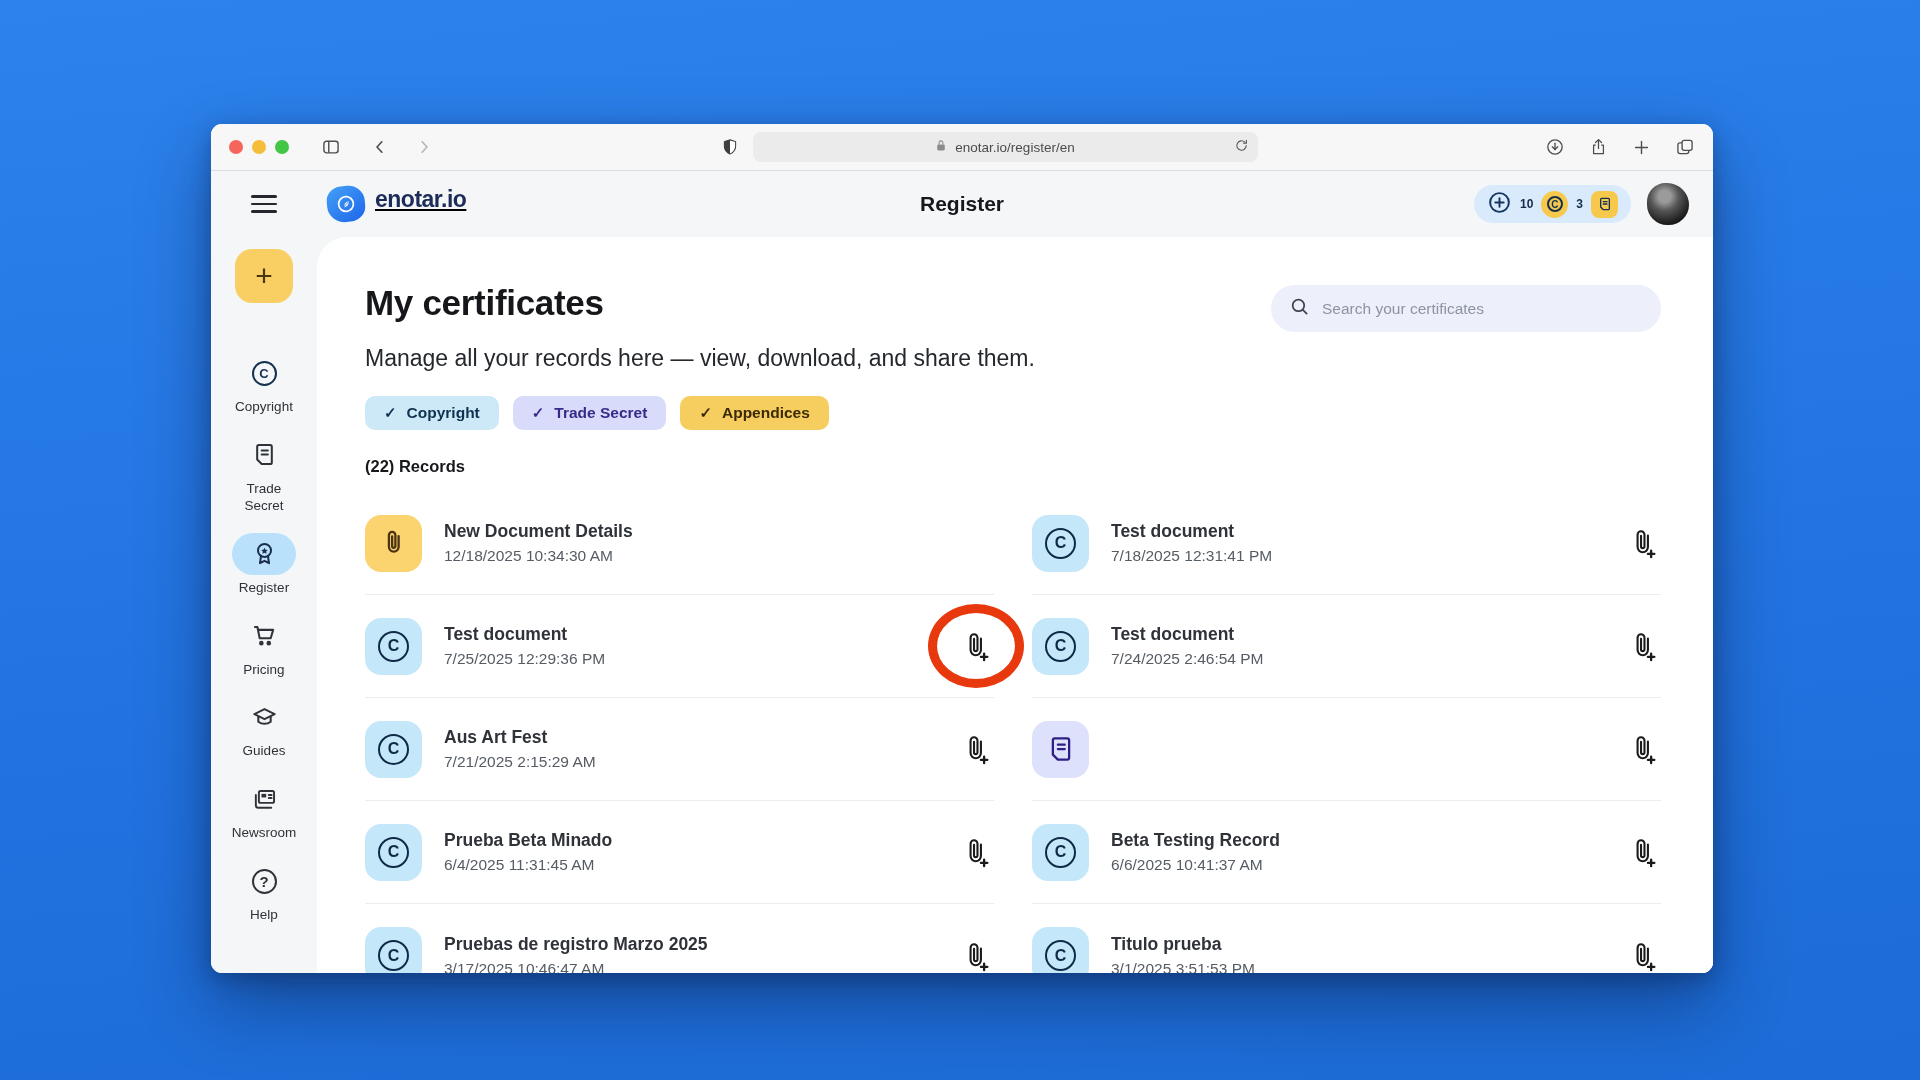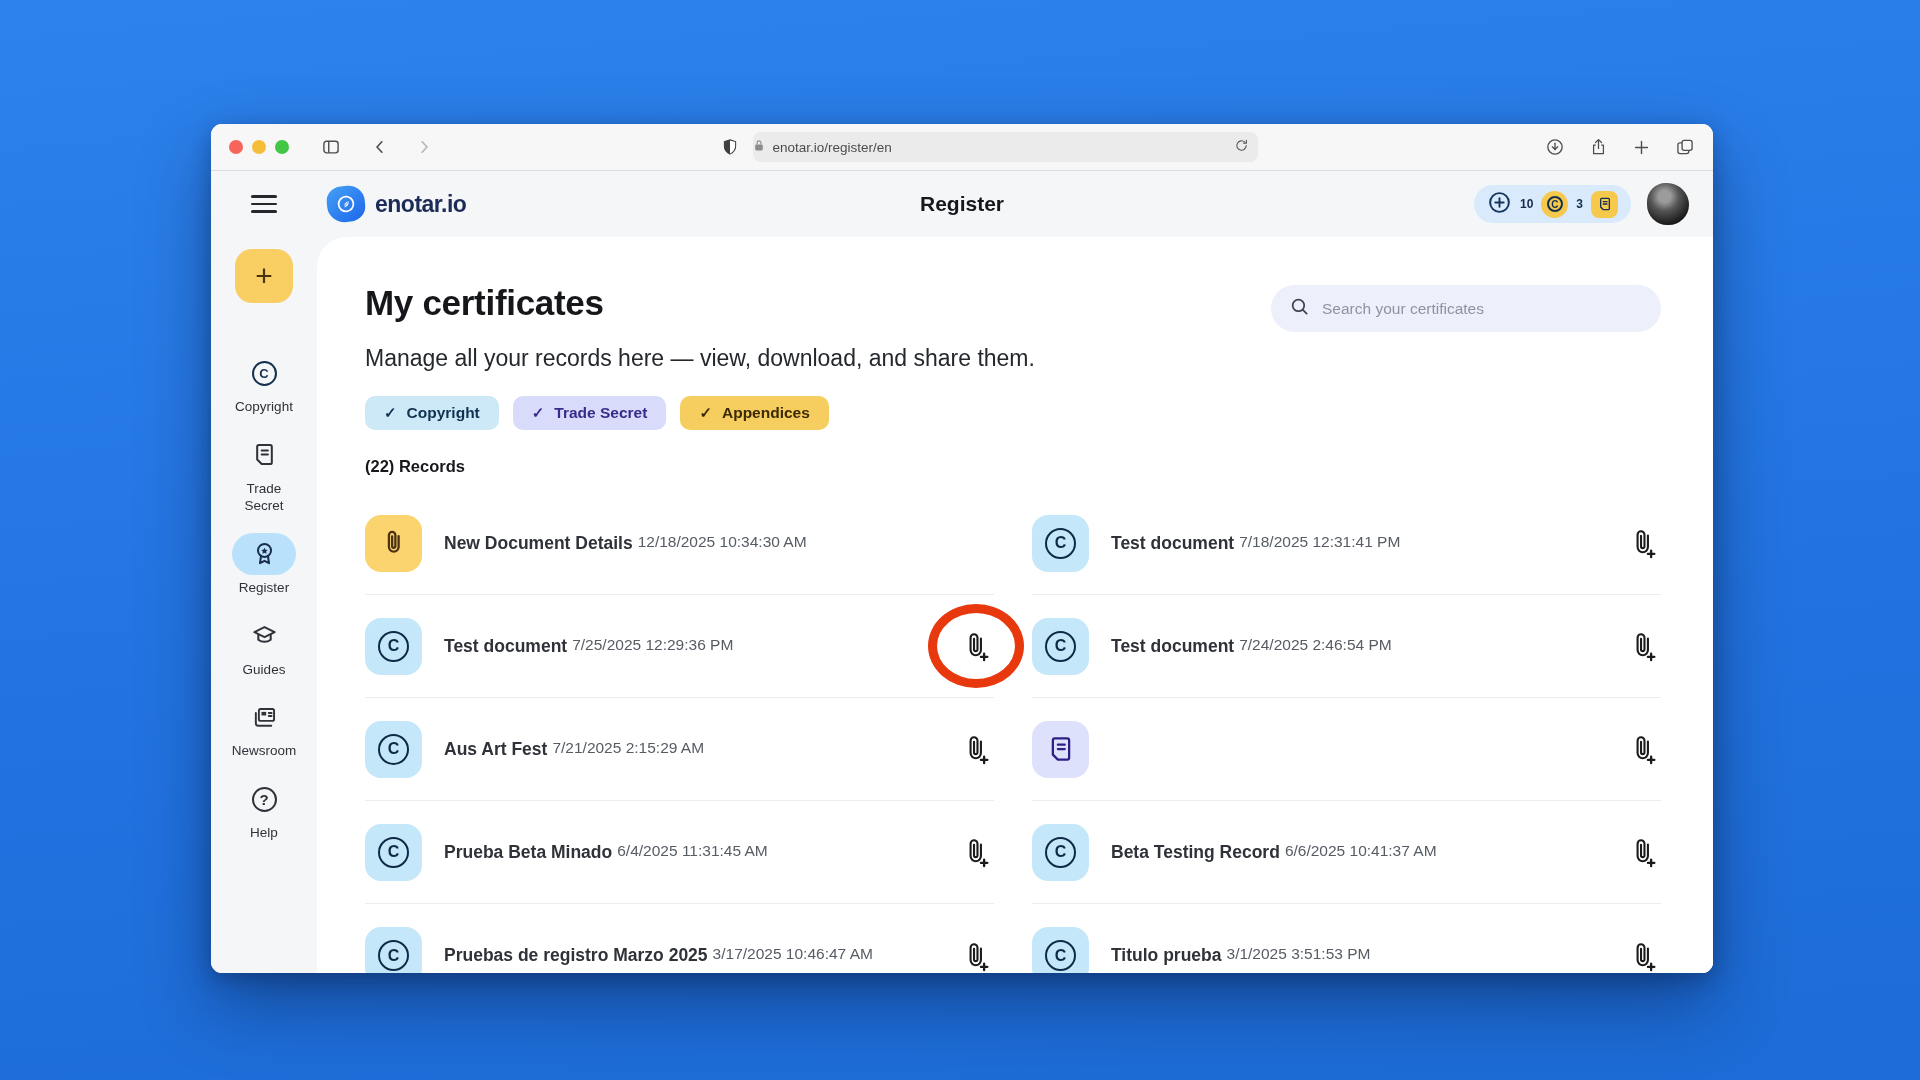--- a/index.html
+++ b/index.html
@@ -17,31 +17,31 @@
   .chrome { height:47px; background:#f7f7f7; border-bottom:1px solid #dddddd;
             display:flex; align-items:center; padding:0 18px; }
   .lights { display:flex; gap:9px; }
   .light { width:14px; height:14px; border-radius:50%; }
   .light.r { background:#f5655b; } .light.y { background:#f6bd3b; } .light.g { background:#43c645; }
   .chrome-ic { display:flex; align-items:center; justify-content:center; color:#4e4e4e; background:none; border:none; }
   .chrome-ic svg { display:block; }
   .chrome-ic.dim { color:#b5b5b5; }
   .sp { flex:1; }
   .urlbar { width:505px; height:30px; border-radius:8px; background:#ebebec; display:flex;
-            align-items:center; gap:8px; position:relative; }
+            align-items:center; justify-content:center; gap:8px; position:relative; }
   .urlbar .txt { font-size:13.5px; color:#4c4c4c; }
   .urlbar .reload { position:absolute; right:9px; top:6px; color:#5c5c5c; }
   .rights { display:flex; align-items:center; gap:24px; color:#474747; }
 
   
   .appheader { height:66px; background:#f4f6f8; display:flex; align-items:center;
                padding:0 24px; position:relative; }
   .burger { width:26px; display:flex; flex-direction:column; gap:5px; margin-left:16px; background:none; border:none; }
   .burger i { display:block; height:2.6px; background:#24272c; border-radius:2px; }
-  .logo { display:flex; align-items:center; gap:10px; margin-left:50px; }
+  .logo { display:flex; align-items:flex-start; gap:10px; margin-left:50px;text-decoration:underline; }
   .logo-mark { width:38px; height:36px; background:linear-gradient(145deg,#45a0f6,#1d66ea);
                border-radius:40% 44% 42% 46%; transform:rotate(-6deg);
                display:flex; align-items:center; justify-content:center; }
   .brand { font-size:23px; font-weight:800; color:#1c2b57; letter-spacing:-.5px; }
   .page-title { position:absolute; left:50%; transform:translateX(-50%);
                 font-size:21px; font-weight:700; color:#16181d; }
   .hdr-right { margin-left:auto; display:flex; align-items:center; gap:16px; }
   .credits { height:38px; background:#d8eafc; border-radius:20px; display:flex; align-items:center;
              gap:8px; padding:0 13px; border:none; }
   .credits .num { font-size:12px; font-weight:700; color:#132a4a; }
@@ -98,21 +98,21 @@
   .cols { display:flex; gap:38px; margin-top:16px; }
   .col { flex:1; }
   .record { display:flex; align-items:center; gap:22px; height:103px; border-bottom:1px solid #ececec; }
   .col .record:last-child { border-bottom:none; }
   .tile { width:57px; height:57px; border-radius:16px; flex:none; display:flex;
           align-items:center; justify-content:center; }
   .tile.blue { background:#c5e7fa; }
   .tile.yellow { background:#fbd470; color:#4c3313; }
   .tile.lav { background:#dde1fb; color:#2e1f86; }
   .c-tile { width:31px; height:31px; border-width:2.4px; font-size:16px; color:#0e2a47; border-color:#0e2a47; }
-  .rec-tx { display:flex; flex-direction:row; gap:5px; }
+  .rec-tx { display:flex; flex-direction:column; gap:5px; }
   .rec-title { font-size:17.5px; font-weight:600; color:#2f3339; }
   .rec-date { font-size:15.5px; color:#565c64; }
   .attach { margin-left:auto; position:relative; width:36px; height:42px; display:flex;
             align-items:center; justify-content:center; background:none; border:none; color:#1b1b1b; flex:none; }
   .ring-note { position:absolute; left:50%; top:50%; transform:translate(-50%,-50%);
                width:96px; height:84px; border:9px solid #e8380d; border-radius:50%;
                pointer-events:none; }
 </style>
 </head>
 <body>
@@ -267,20 +267,30 @@
           <span class="nav-ic">
             <svg width="27" height="27" viewBox="0 0 24 24" fill="none" stroke="currentColor" stroke-width="1.8" stroke-linecap="round" stroke-linejoin="round">
                 <circle cx="12" cy="9.3" r="5.8"></circle>
                 <path d="M12 6.8l.9 1.8 2 .3-1.45 1.4.35 2-1.8-.95-1.8.95.35-2L9.1 8.9l2-.3z" fill="currentColor" stroke="none"></path>
                 <path d="M8.9 14.3 8 20.6l4-2.1 4 2.1-.9-6.3"></path>
               </svg>
           </span>
           <span class="nav-lb">Register</span>
         </button>
 
+        <button class="nav-item">
+          <span class="nav-ic">
+            <svg width="27" height="27" viewBox="0 0 24 24" fill="none" stroke="currentColor" stroke-width="1.8" stroke-linecap="round" stroke-linejoin="round">
+                <path d="M3.5 4.5h2.2l2 10h9.8l2.2-7.5H7"></path>
+                <circle cx="9.2" cy="18.8" r="1.15" fill="currentColor"></circle>
+                <circle cx="15.8" cy="18.8" r="1.15" fill="currentColor"></circle>
+              </svg>
+          </span>
+          <span class="nav-lb">Pricing</span>
+        </button>
 
         <button class="nav-item">
           <span class="nav-ic">
             <svg width="27" height="27" viewBox="0 0 24 24" fill="none" stroke="currentColor" stroke-width="1.8" stroke-linecap="round" stroke-linejoin="round">
                 <path d="M12 4.5 21 9l-9 4.5L3 9z"></path>
                 <path d="M6.5 11.3v4.4c3.2 2.6 7.8 2.6 11 0v-4.4"></path>
               </svg>
           </span>
           <span class="nav-lb">Guides</span>
         </button>

